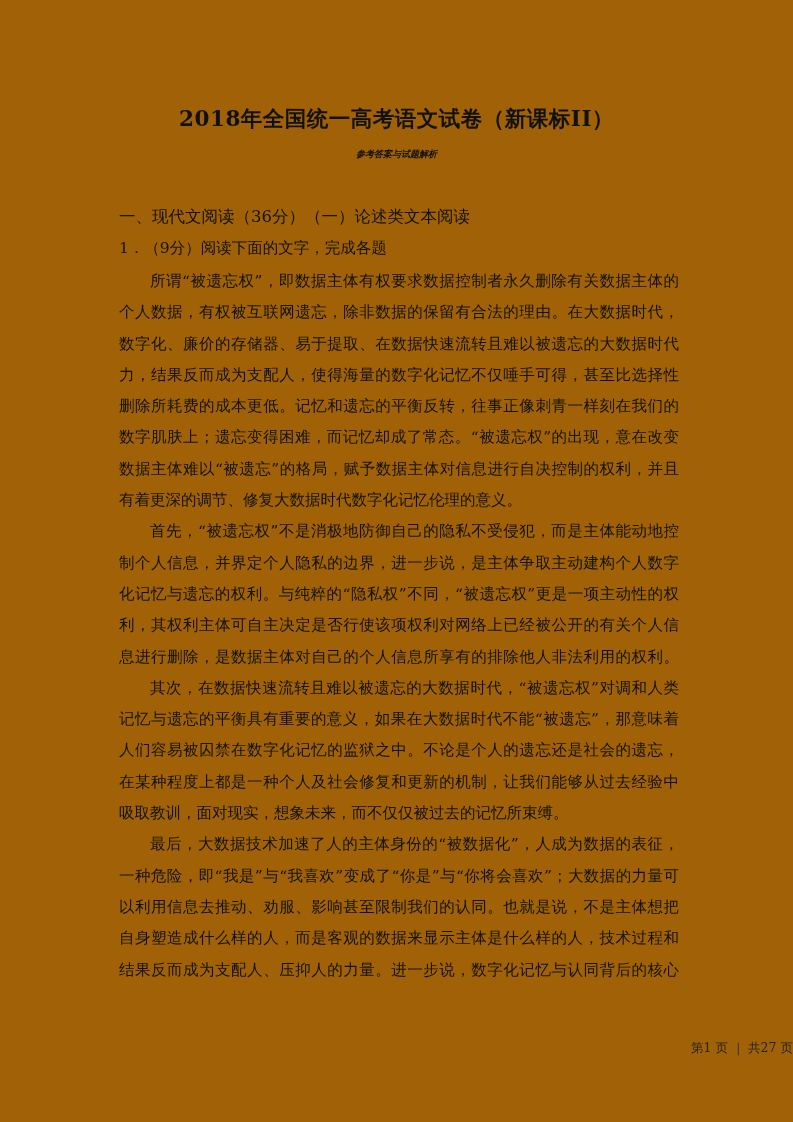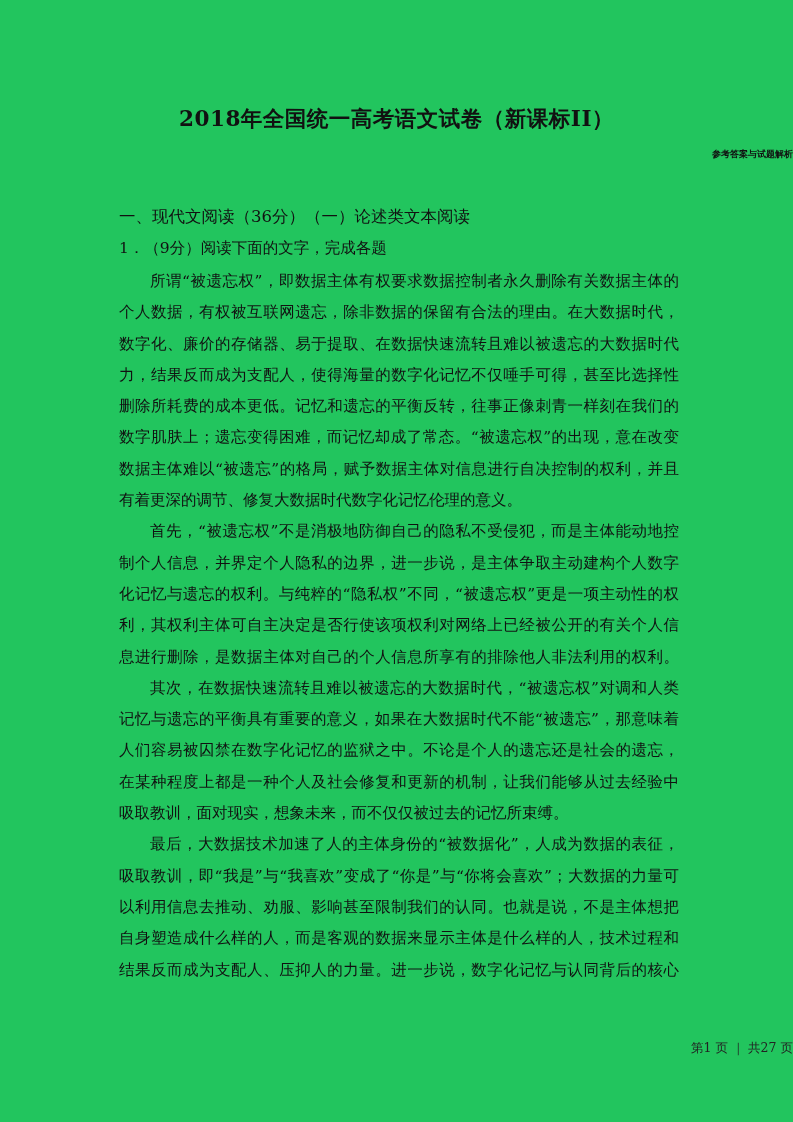--- a/index.html
+++ b/index.html
@@ -1,22 +1,22 @@
 <!DOCTYPE html>
 <html><head>
   <meta charset="utf-8">
   <style>
     html, body { margin: 0; padding: 0; background: #ffffff; }
     body { width: 793px; height: 1122px; position: relative; overflow: hidden;
            font-family: "DejaVu Serif", "Liberation Serif", serif; color: #111; }
-    .page { position: absolute; left: 0; top: 0; width: 793px; height: 1122px; background: #22c55e; }
+    .page { position: absolute; left: 0; top: 0; width: 793px; height: 1122px; background: #a16207; }
     .title { position: absolute; left: 0; right: 0; top: 104px; text-align: center;
              font-size: 21.5px; font-weight: bold; letter-spacing: 0.5px; color: #111; }
-    .subtitle { position: absolute; left: 0; right: 0; top: 148px; text-align: right;
-                font-size: 9px; font-weight: bold; color: #111; }
+    .subtitle { position: absolute; left: 0; right: 0; top: 148px; text-align: center;
+                font-size: 9px; font-weight: bold; color: #111; font-style: italic; }
     .section-heading { position: absolute; left: 119px; top: 206px; font-size: 16.5px; font-weight: normal; }
     .question { position: absolute; left: 119px; top: 238px; font-size: 15.5px; }
     .body-text { position: absolute; left: 119px; top: 266px; width: 560px;
                  font-size: 15.5px; line-height: 31.3px; }
     .line { display: block; white-space: nowrap; text-align: justify; text-align-last: justify; }
     .line.first { padding-left: 31px; }
     .line.end { text-align-last: left; }
     .footer { position: absolute; left: 0; right: 0; top: 1040px; text-align: right; font-size: 12.5px; color: #222; }
   </style>
 </head>
@@ -48,21 +48,21 @@
     </div>
     <div>
       <span class="line first">其次，在数据快速流转且难以被遗忘的大数据时代，“被遗忘权”对调和人类</span>
       <span class="line">记忆与遗忘的平衡具有重要的意义，如果在大数据时代不能“被遗忘”，那意味着</span>
       <span class="line">人们容易被囚禁在数字化记忆的监狱之中。不论是个人的遗忘还是社会的遗忘，</span>
       <span class="line">在某种程度上都是一种个人及社会修复和更新的机制，让我们能够从过去经验中</span>
       <span class="line end">吸取教训，面对现实，想象未来，而不仅仅被过去的记忆所束缚。</span>
     </div>
     <div>
       <span class="line first">最后，大数据技术加速了人的主体身份的“被数据化”，人成为数据的表征，</span>
-      <span class="line">吸取教训，即“我是”与“我喜欢”变成了“你是”与“你将会喜欢”；大数据的力量可</span>
+      <span class="line">一种危险，即“我是”与“我喜欢”变成了“你是”与“你将会喜欢”；大数据的力量可</span>
       <span class="line">以利用信息去推动、劝服、影响甚至限制我们的认同。也就是说，不是主体想把</span>
       <span class="line">自身塑造成什么样的人，而是客观的数据来显示主体是什么样的人，技术过程和</span>
       <span class="line">结果反而成为支配人、压抑人的力量。进一步说，数字化记忆与认同背后的核心</span>
     </div>
   </div>
 
   <div class="footer">第1 页 ｜ 共27 页</div>
 </div>
 
 </body></html>

